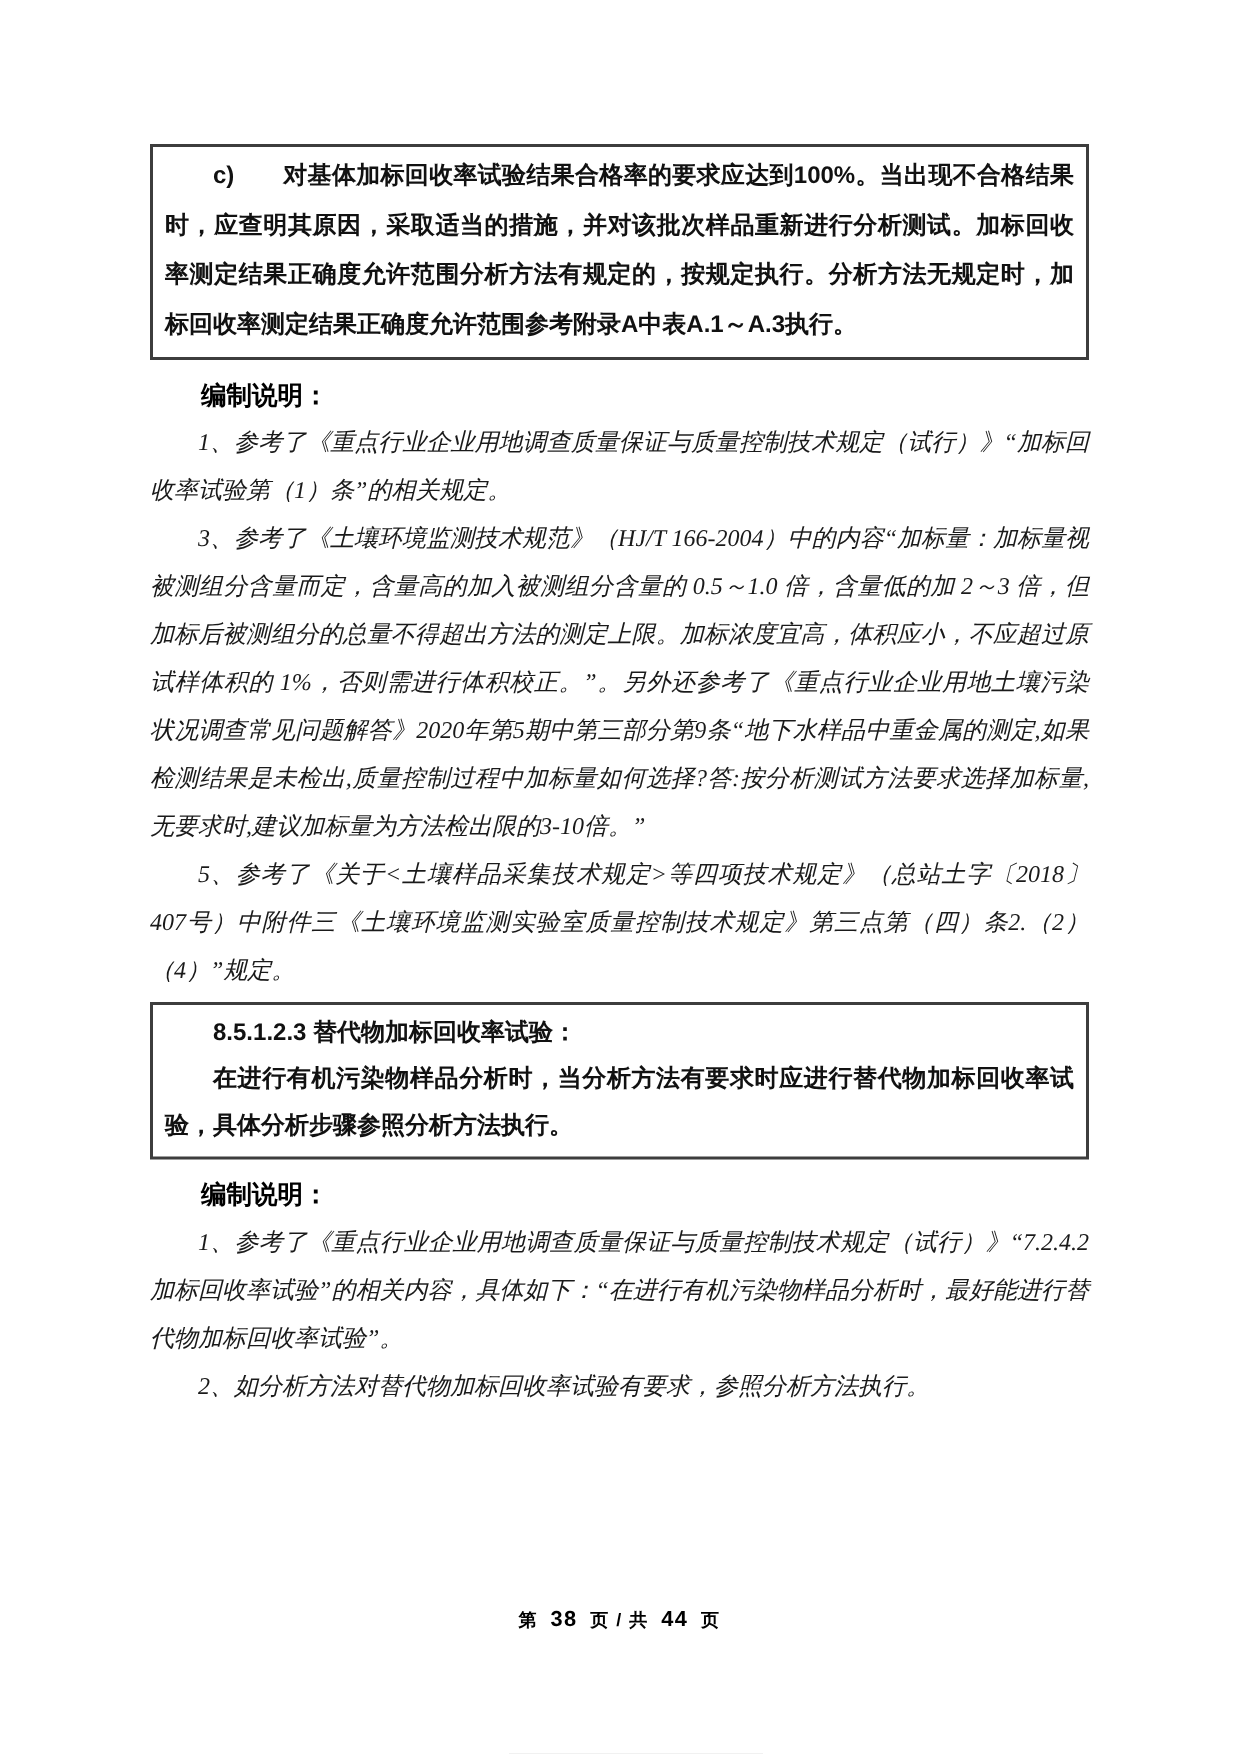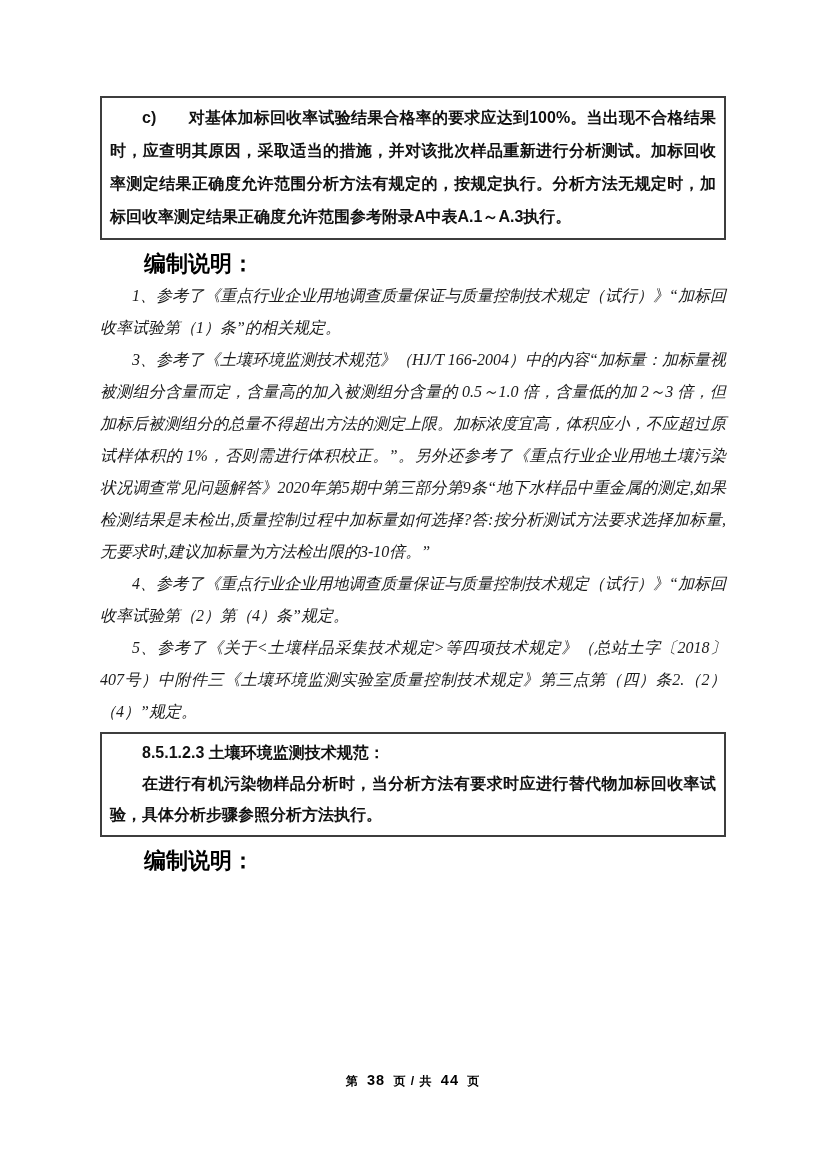--- a/index.html
+++ b/index.html
@@ -32,21 +32,21 @@
     line-height: 33px;
     text-align: justify;
     text-indent: 2em;
     color: #111111;
   }
   .quote-box.clause p { line-height: 31px; }
   
   .sec-heading {
     font-family: "Liberation Sans", "DejaVu Sans", sans-serif;
     font-weight: bold;
-    font-size: 22px;
+    font-size: 17px;
     line-height: 32px;
     text-indent: 2em;
     color: #000000;
   }
   .mt8 { margin-top: 8px; }
   .mt4 { margin-top: 4px; }
   
   p.body-para {
     font-family: "Liberation Serif", "DejaVu Serif", serif;
     font-size: 16px;
@@ -82,31 +82,32 @@
   <div class="content">
 
     <div class="quote-box">
       <p>c)　　对基体加标回收率试验结果合格率的要求应达到100%。当出现不合格结果时，应查明其原因，采取适当的措施，并对该批次样品重新进行分析测试。加标回收率测定结果正确度允许范围分析方法有规定的，按规定执行。分析方法无规定时，加标回收率测定结果正确度允许范围参考附录A中表A.1～A.3执行。</p>
     </div>
 
     <div class="sec-heading mt8">编制说明：</div>
 
     <p class="body-para">1、参考了《重点行业企业用地调查质量保证与质量控制技术规定（试行）》“加标回收率试验第（1）条”的相关规定。</p>
     <p class="body-para">3、参考了《土壤环境监测技术规范》（HJ/T 166-2004）中的内容“加标量：加标量视被测组分含量而定，含量高的加入被测组分含量的 0.5～1.0 倍，含量低的加 2～3 倍，但加标后被测组分的总量不得超出方法的测定上限。加标浓度宜高，体积应小，不应超过原试样体积的 1%，否则需进行体积校正。”。另外还参考了《重点行业企业用地土壤污染状况调查常见问题解答》2020年第5期中第三部分第9条“地下水样品中重金属的测定,如果检测结果是未检出,质量控制过程中加标量如何选择?答:按分析测试方法要求选择加标量,无要求时,建议加标量为方法检出限的3-10倍。”</p>
-    <p class="body-para">4、参考了《重点行业企业用地调查质量保证与质量控制技术规定（试行）》“加标回收率试验第（2）第（4）条”规定。</p>
     <p class="body-para">5、参考了《关于&lt;土壤样品采集技术规定&gt;等四项技术规定》（总站土字〔2018〕407号）中附件三《土壤环境监测实验室质量控制技术规定》第三点第（四）条2.（2）（4）”规定。</p>
 
 
     <div class="quote-box clause mt4">
-      <p>8.5.1.2.3 土壤环境监测技术规范：</p>
+      <p>8.5.1.2.3 替代物加标回收率试验：</p>
       <p>在进行有机污染物样品分析时，当分析方法有要求时应进行替代物加标回收率试验，具体分析步骤参照分析方法执行。</p>
     </div>
 
     <div class="sec-heading mt8">编制说明：</div>
 
+    <p class="body-para">1、参考了《重点行业企业用地调查质量保证与质量控制技术规定（试行）》“7.2.4.2加标回收率试验”的相关内容，具体如下：“在进行有机污染物样品分析时，最好能进行替代物加标回收率试验”。</p>
+    <p class="body-para">2、如分析方法对替代物加标回收率试验有要求，参照分析方法执行。</p>
 
   </div>
 
   <div class="footer">
     <span>第</span>
     <span class="num">38</span>
     <span>页 / 共</span>
     <span class="num">44</span>
     <span>页</span>
   </div>

